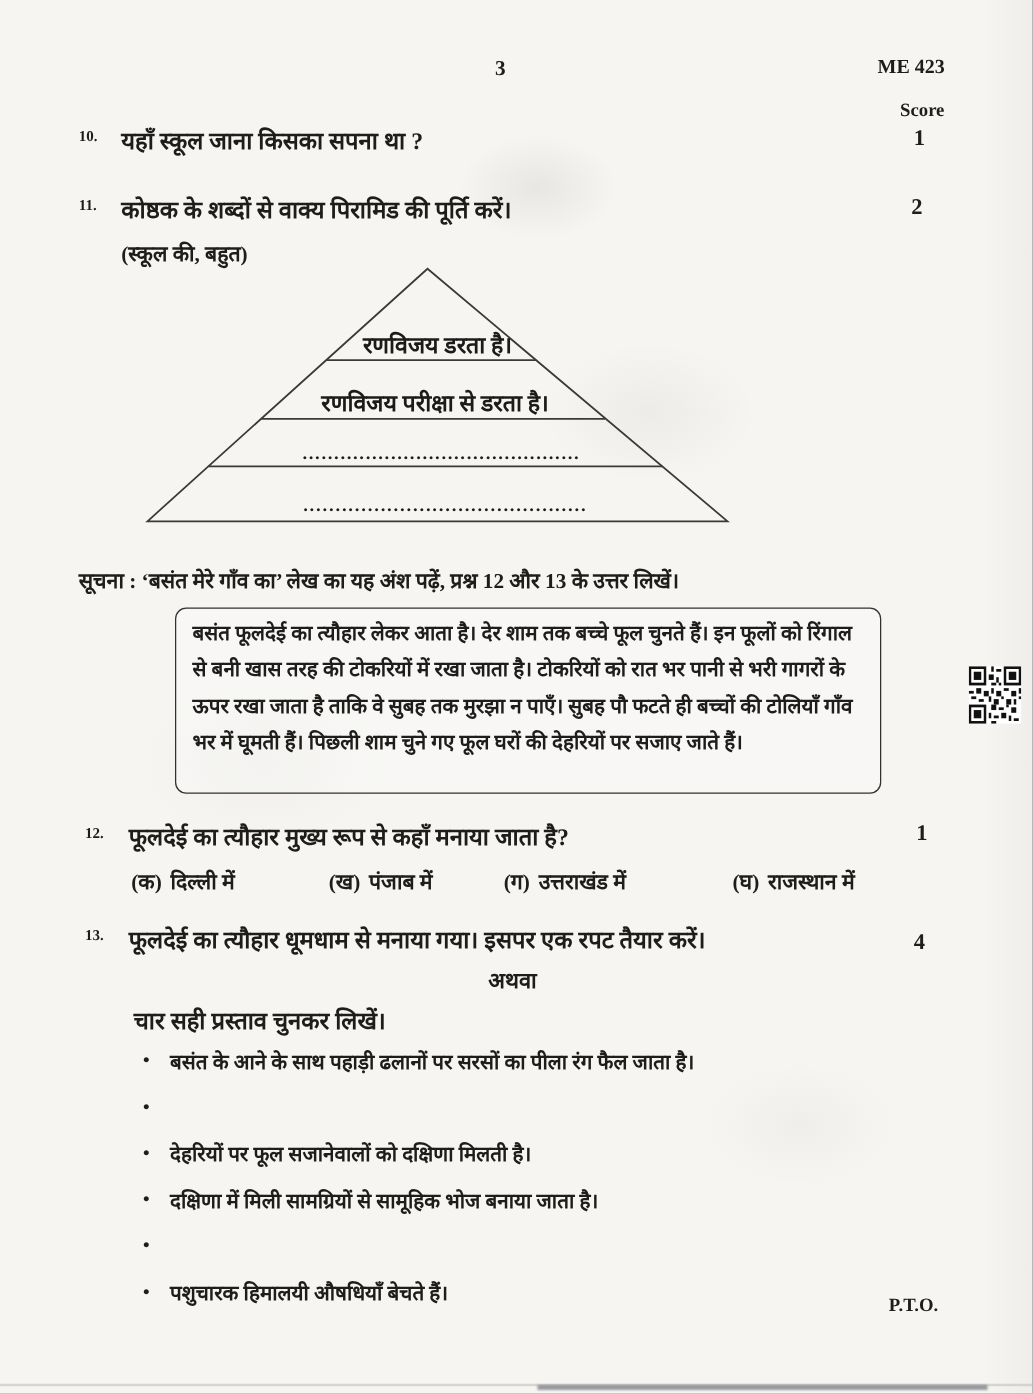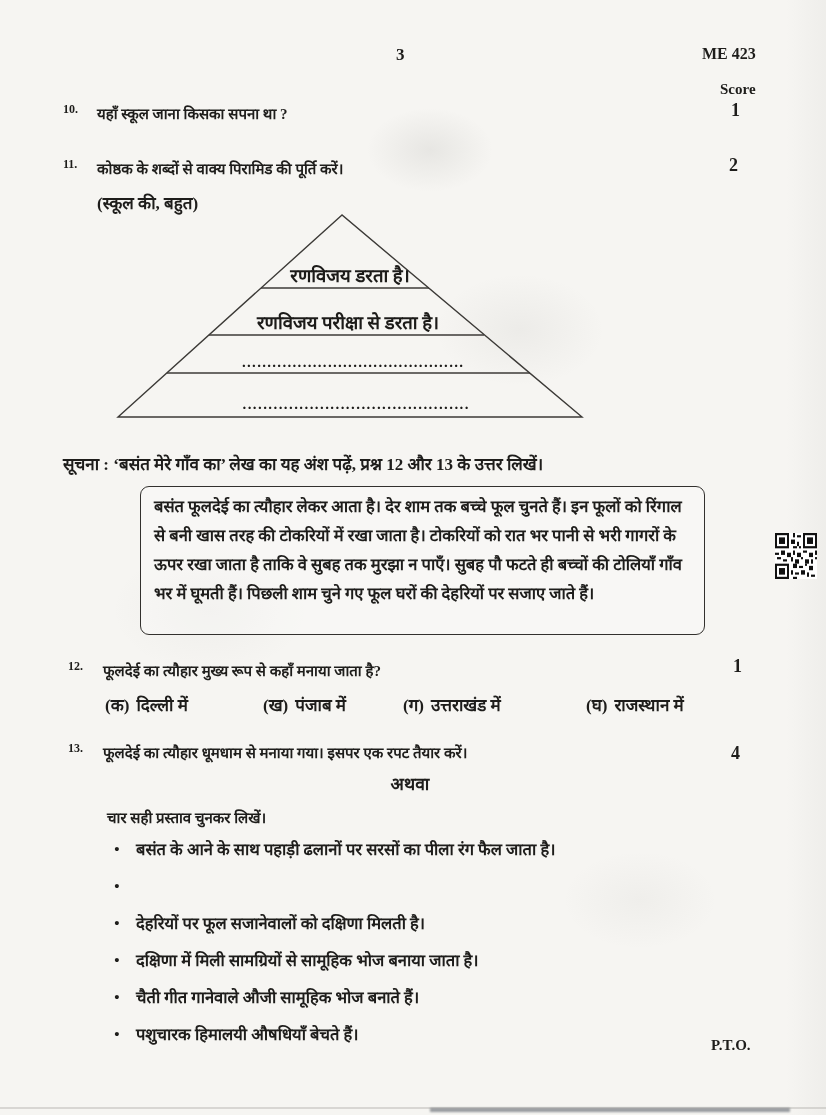--- a/index.html
+++ b/index.html
@@ -14,21 +14,21 @@
       radial-gradient(90px 60px at 430px 150px, rgba(100,100,95,.10), transparent 70%),
       radial-gradient(120px 80px at 520px 330px, rgba(110,110,105,.07), transparent 70%),
       radial-gradient(140px 90px at 210px 610px, rgba(110,110,105,.05), transparent 70%),
       radial-gradient(110px 70px at 640px 900px, rgba(110,110,105,.05), transparent 70%),
       linear-gradient(to left, rgba(120,120,115,.06), transparent 40px),
       #f6f5f2;
   }
   .abs{position:absolute;}
   .b{font-weight:700;}
   .latin{font-family:"Liberation Serif","DejaVu Serif",serif;}
-  .hn{font-size:15px;line-height:24px;font-weight:600;}
+  .hn{font-size:19px;line-height:24px;font-weight:600;}
   .qnum{font-weight:700;font-size:12px;text-align:center;}
   .score-val{font-weight:700;font-size:18px;}
   .hint{font-size:17px;font-weight:600;}
   .notice{font-size:17px;font-weight:700;}
   .passage-box{
     border:1.6px solid #33312e;
     border-radius:9px;
     padding:5px 12px 22px 13px;
     box-sizing:border-box;
     background:rgba(255,255,255,.25);
@@ -159,21 +159,20 @@
     <li>
         <span class="dot">•</span>
         <span>देहरियों पर फूल सजानेवालों को दक्षिणा मिलती है।</span>
       </li>
     <li>
         <span class="dot">•</span>
         <span>दक्षिणा में मिली सामग्रियों से सामूहिक भोज बनाया जाता है।</span>
       </li>
     <li>
         <span class="dot">•</span>
-        <span>चैती गीत गानेवाले औजी सामूहिक भोज बनाते हैं।</span>
       </li>
     <li>
         <span class="dot">•</span>
         <span>पशुचारक हिमालयी औषधियाँ बेचते हैं।</span>
       </li>
   </ul>
 
   <div class="abs latin pto" style="left:711px;top:1037px;">P.T.O.</div>
 
   <div class="smudge2"></div>

